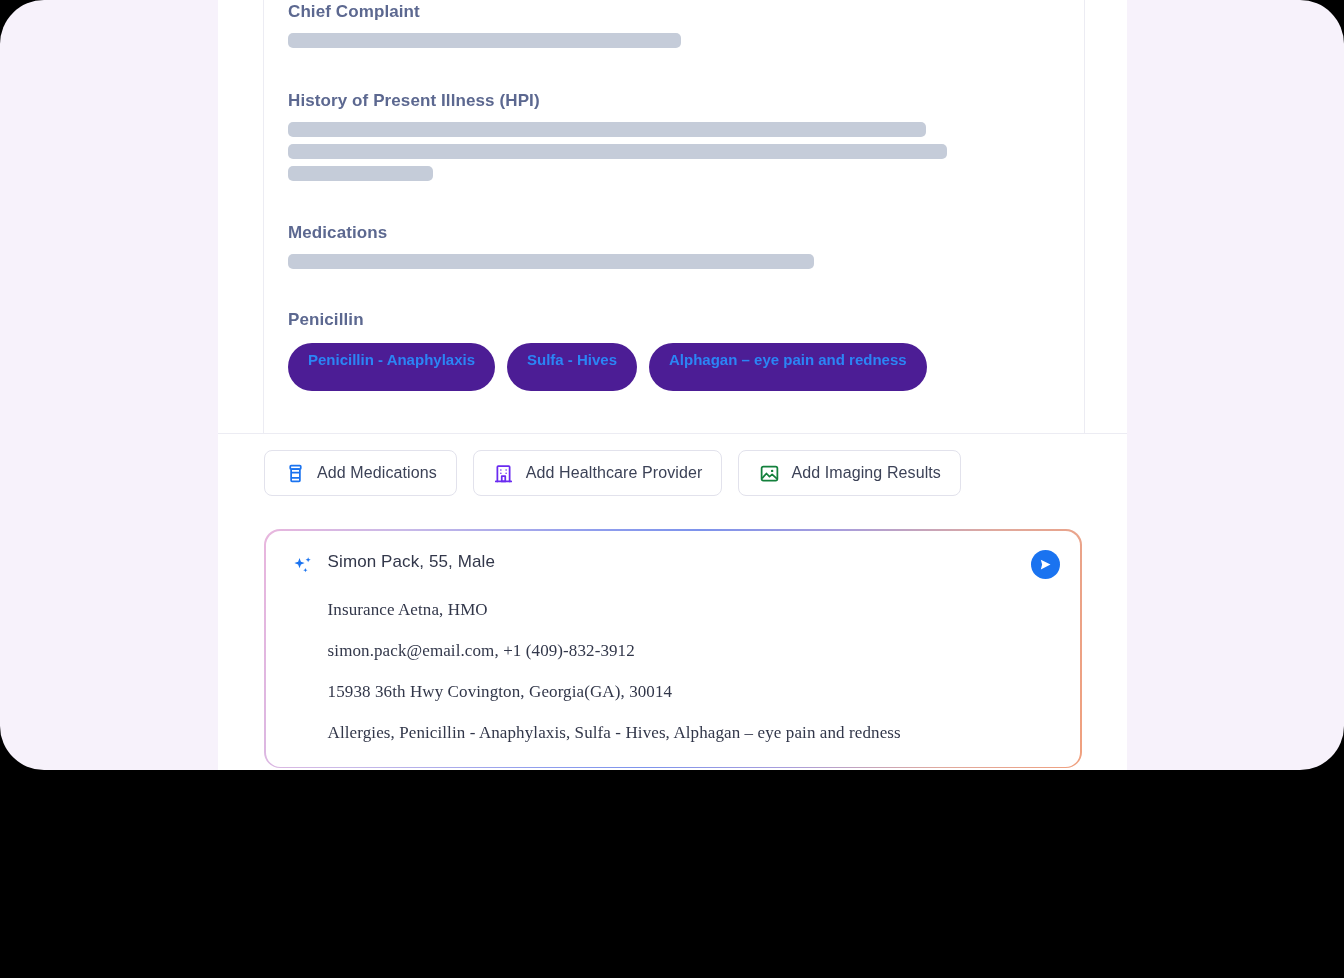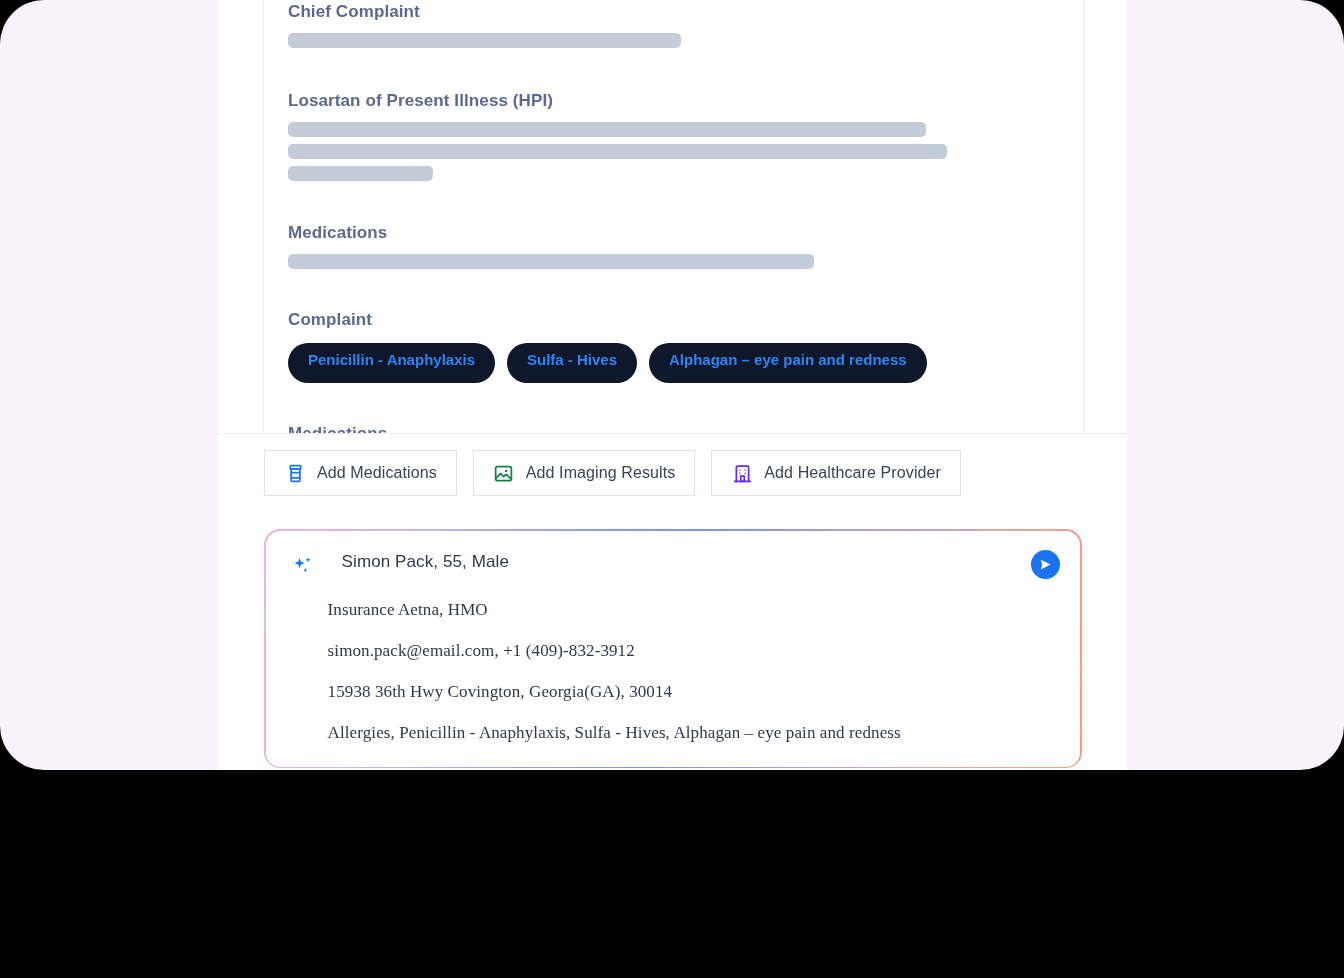--- a/index.html
+++ b/index.html
@@ -83,26 +83,26 @@
     margin-top: 11px;
   }
 
   
   .chips-row {
     display: flex;
     gap: 12px;
     margin-top: 13px;
   }
   .chip {
-    background: #0f172a;
+    background: #4c1d95;
     color: #2b85f5;
     font-size: 15px;
     font-weight: 600;
     border-radius: 999px;
-    padding: 9px 20px 16px;
+    padding: 9px 20px 24px;
     line-height: 1;
     white-space: nowrap;
   }
 
   
   .toolbar {
     position: absolute;
     left: 0;
     top: 442px;
     width: 909px;
@@ -112,21 +112,21 @@
     box-sizing: border-box;
   }
   .action-btn {
     display: flex;
     align-items: center;
     gap: 11px;
     height: 46px;
     padding: 0 19px;
     background: #ffffff;
     border: 1px solid #e2e2ec;
-    border-radius: 0;
+    border-radius: 8px;
     box-sizing: border-box;
     cursor: pointer;
     white-space: nowrap;
   }
   .action-btn .btn-label {
     font-size: 16px;
     color: #3c4257;
     letter-spacing: .1px;
   }
   .action-btn .icon-slot {
@@ -155,21 +155,21 @@
   }
   .ai-card {
     background: #ffffff;
     border-radius: 14.5px;
     padding: 22px 26px 26px 26px;
     position: relative;
   }
   .ai-head {
     display: flex;
     align-items: flex-start;
-    gap: 28px;
+    gap: 14px;
   }
   .sparkle-slot {
     width: 22px; height: 22px;
     flex: 0 0 auto;
     margin-top: 2px;
   }
   .ai-line {
     font-size: 17px;
     color: #32374a;
     line-height: 1;
@@ -212,33 +212,33 @@
       <div class="col-rail-right"></div>
 
       <div class="form-inner">
 
         <div class="field-group" style="padding-top:10px;">
           <div class="field-label">Chief Complaint</div>
           <div class="skeleton" style="width:393px;"></div>
         </div>
 
         <div class="field-group" style="margin-top:43px;">
-          <div class="field-label">Losartan of Present Illness (HPI)</div>
+          <div class="field-label">History of Present Illness (HPI)</div>
           <div class="skeleton" style="width:638px;"></div>
           <div class="skeleton" style="width:659px;margin-top:7px;"></div>
           <div class="skeleton" style="width:145px;margin-top:7px;"></div>
         </div>
 
         <div class="field-group" style="margin-top:42px;">
           <div class="field-label">Medications</div>
           <div class="skeleton" style="width:526px;"></div>
         </div>
 
         <div class="field-group" style="margin-top:41px;">
-          <div class="field-label">Complaint</div>
+          <div class="field-label">Penicillin</div>
           <div class="chips-row">
             <div class="chip">Penicillin - Anaphylaxis</div>
             <div class="chip">Sulfa - Hives</div>
             <div class="chip">Alphagan – eye pain and redness</div>
           </div>
         </div>
 
         <div class="field-group" style="margin-top:41px;">
           <div class="field-label">Medications</div>
         </div>
@@ -251,48 +251,48 @@
       <button class="action-btn">
         <span class="icon-slot">
           <svg width="21" height="21" viewBox="0 0 24 24" fill="none" stroke="#1a73f0" stroke-width="2" stroke-linecap="round" stroke-linejoin="round">
             <rect x="6" y="3" width="12" height="4" rx="1"></rect>
             <rect x="7" y="7" width="10" height="14" rx="1"></rect>
             <line x1="8" y1="11" x2="16" y2="11"></line>
             <line x1="8" y1="17" x2="16" y2="17"></line>
           </svg>
         </span>
         <span class="btn-label">Add Medications</span>
-      </button>
-
-      <button class="action-btn">
-        <span class="icon-slot">
-          <svg width="21" height="21" viewBox="0 0 24 24" fill="none" stroke="#13803c" stroke-width="2" stroke-linecap="round" stroke-linejoin="round">
-            <rect x="3" y="4" width="18" height="16" rx="2"></rect>
-            <circle cx="15" cy="9" r="1.4" fill="#13803c" stroke="none"></circle>
-            <path d="M4 17l4.5-5 3.5 3.5L15 13l5 4.5"></path>
-          </svg>
-        </span>
-        <span class="btn-label">Add Imaging Results</span>
       </button>
 
       <button class="action-btn">
         <span class="icon-slot">
           <svg width="21" height="21" viewBox="0 0 24 24" fill="none" stroke="#6a2bf0" stroke-width="2" stroke-linecap="round" stroke-linejoin="round">
             <path d="M5 21V4.5a1 1 0 0 1 1-1h12a1 1 0 0 1 1 1V21"></path>
             <line x1="3.2" y1="21" x2="20.8" y2="21"></line>
             <rect x="10" y="15" width="4" height="6"></rect>
             <circle cx="9" cy="8" r=".9" fill="#6a2bf0" stroke="none"></circle>
             <circle cx="15" cy="8" r=".9" fill="#6a2bf0" stroke="none"></circle>
             <circle cx="9" cy="11.8" r=".9" fill="#6a2bf0" stroke="none"></circle>
             <circle cx="15" cy="11.8" r=".9" fill="#6a2bf0" stroke="none"></circle>
           </svg>
         </span>
         <span class="btn-label">Add Healthcare Provider</span>
       </button>
 
+      <button class="action-btn">
+        <span class="icon-slot">
+          <svg width="21" height="21" viewBox="0 0 24 24" fill="none" stroke="#13803c" stroke-width="2" stroke-linecap="round" stroke-linejoin="round">
+            <rect x="3" y="4" width="18" height="16" rx="2"></rect>
+            <circle cx="15" cy="9" r="1.4" fill="#13803c" stroke="none"></circle>
+            <path d="M4 17l4.5-5 3.5 3.5L15 13l5 4.5"></path>
+          </svg>
+        </span>
+        <span class="btn-label">Add Imaging Results</span>
+      </button>
+
 
     </div>
 
   </div>
 
   <div class="ai-card-wrap">
     <div class="ai-card">
 
       <div class="ai-head">
         <span class="sparkle-slot">

